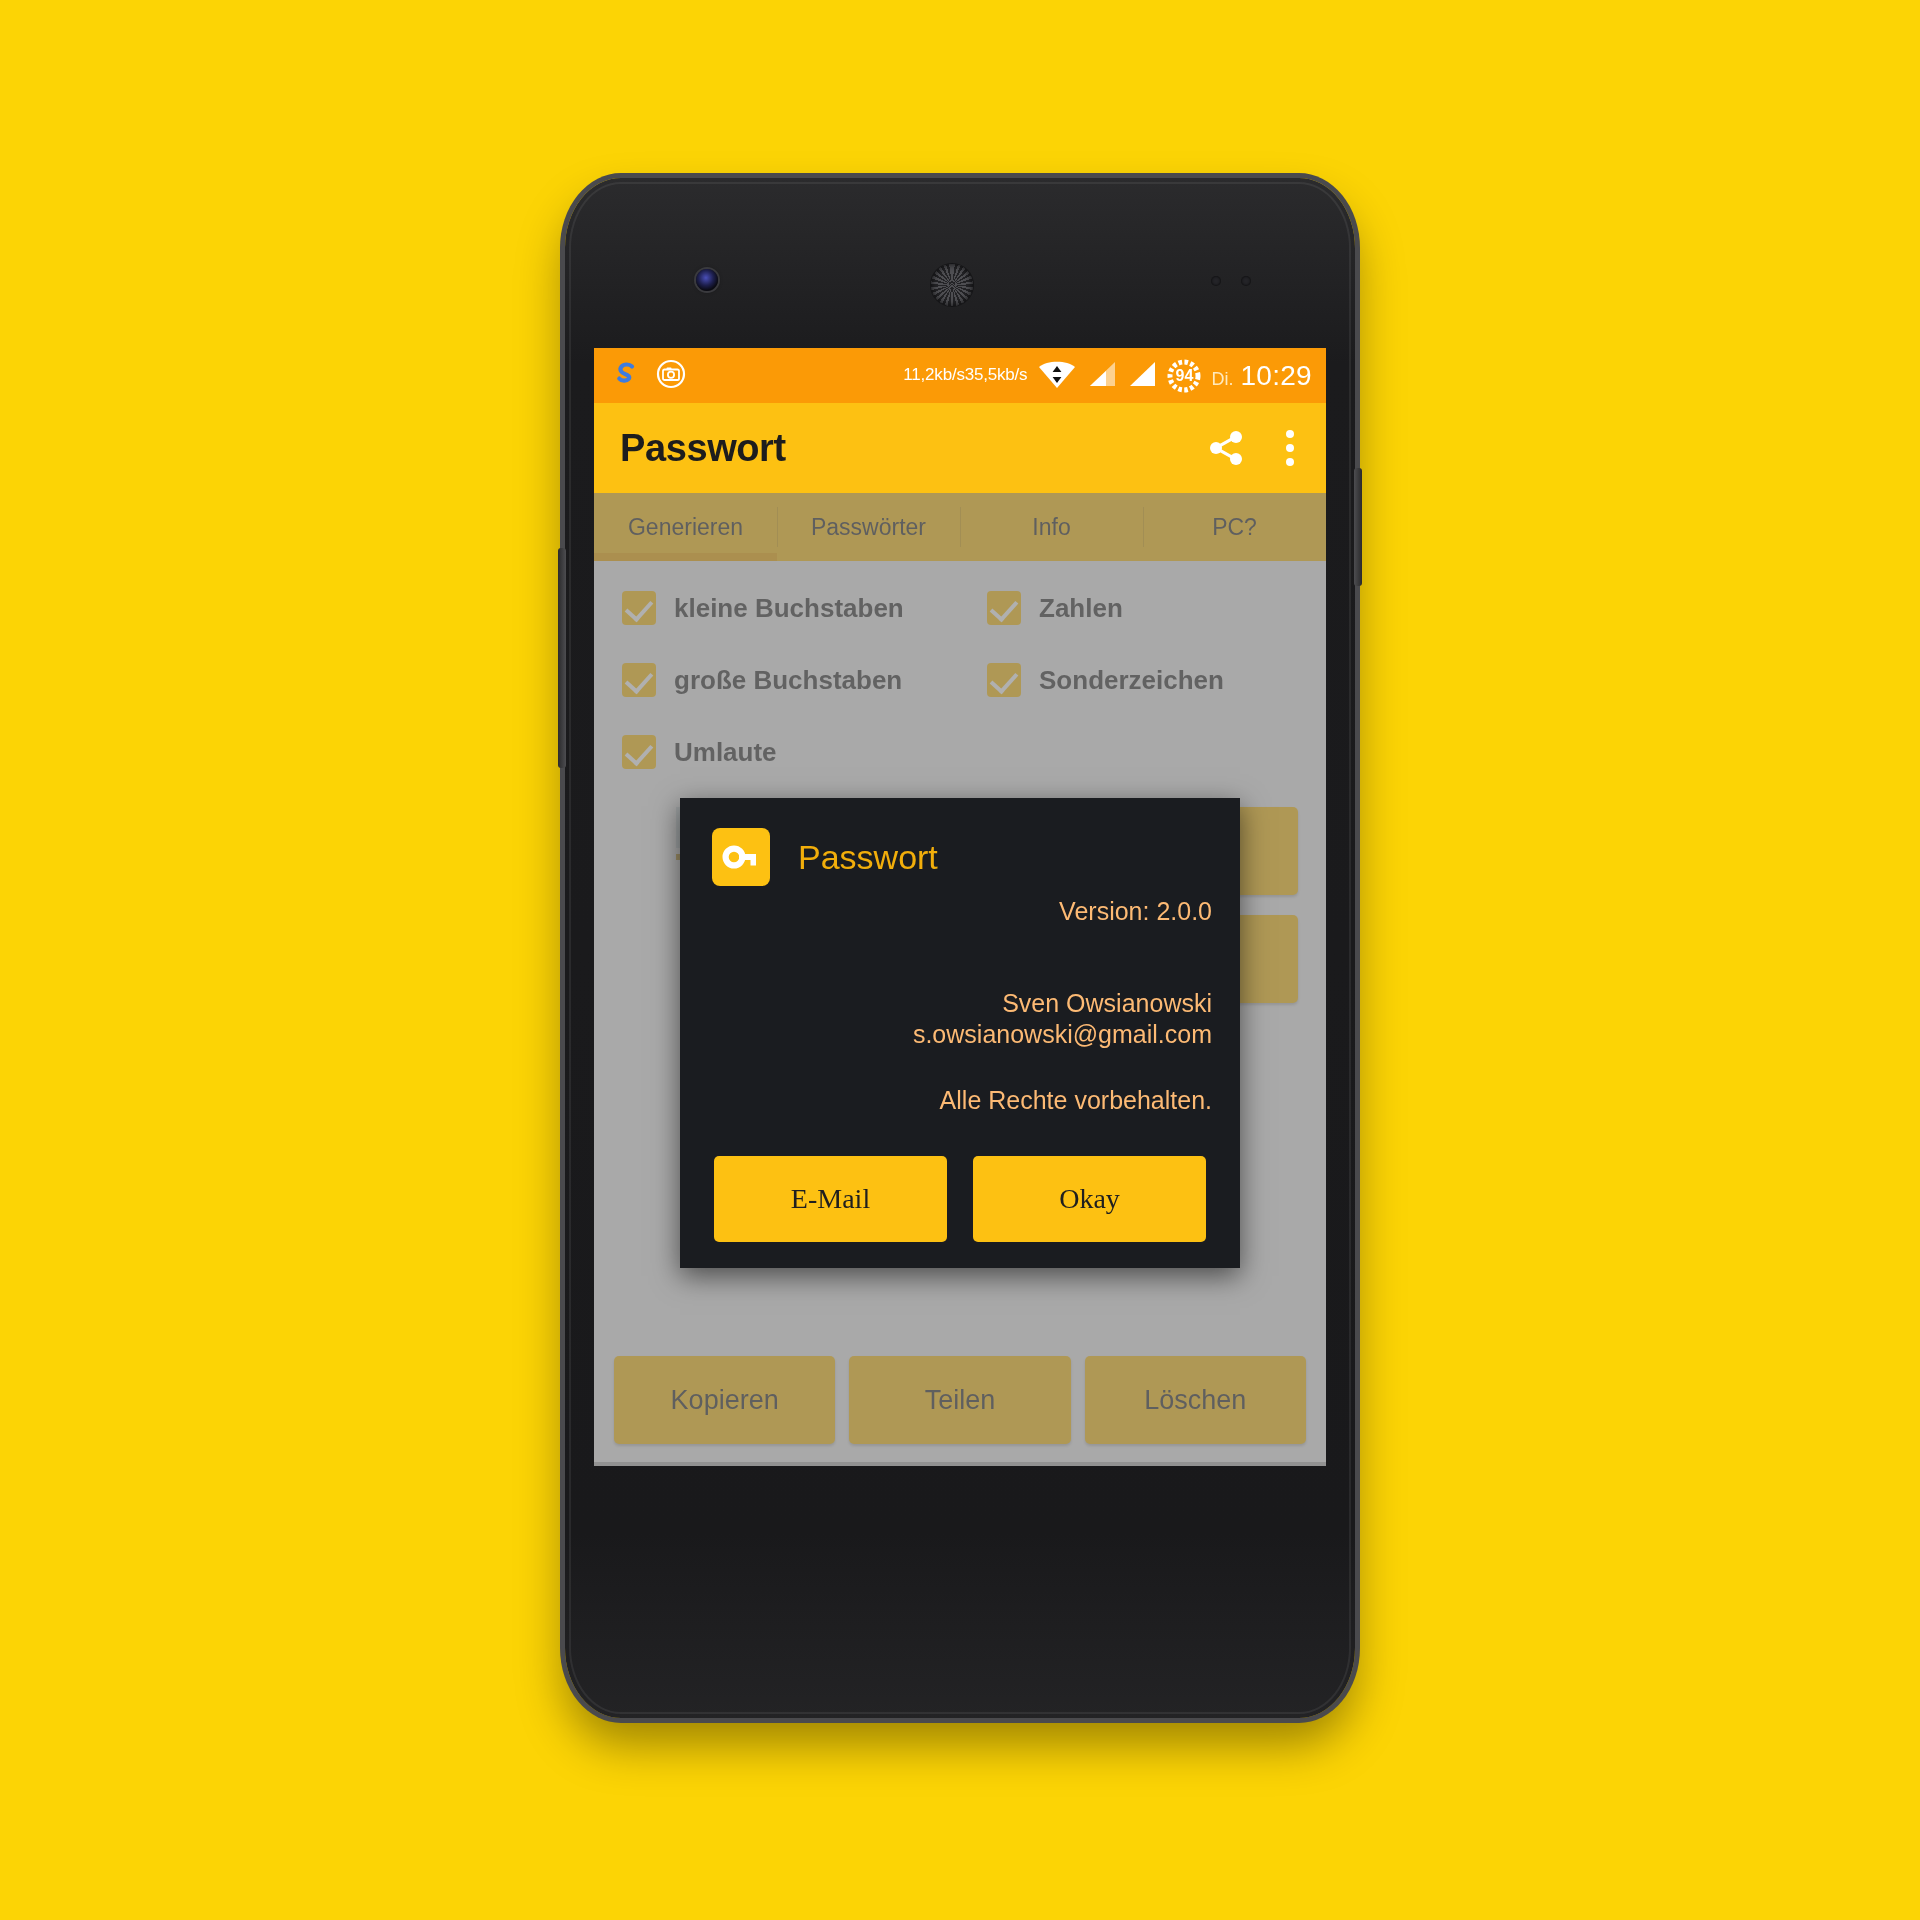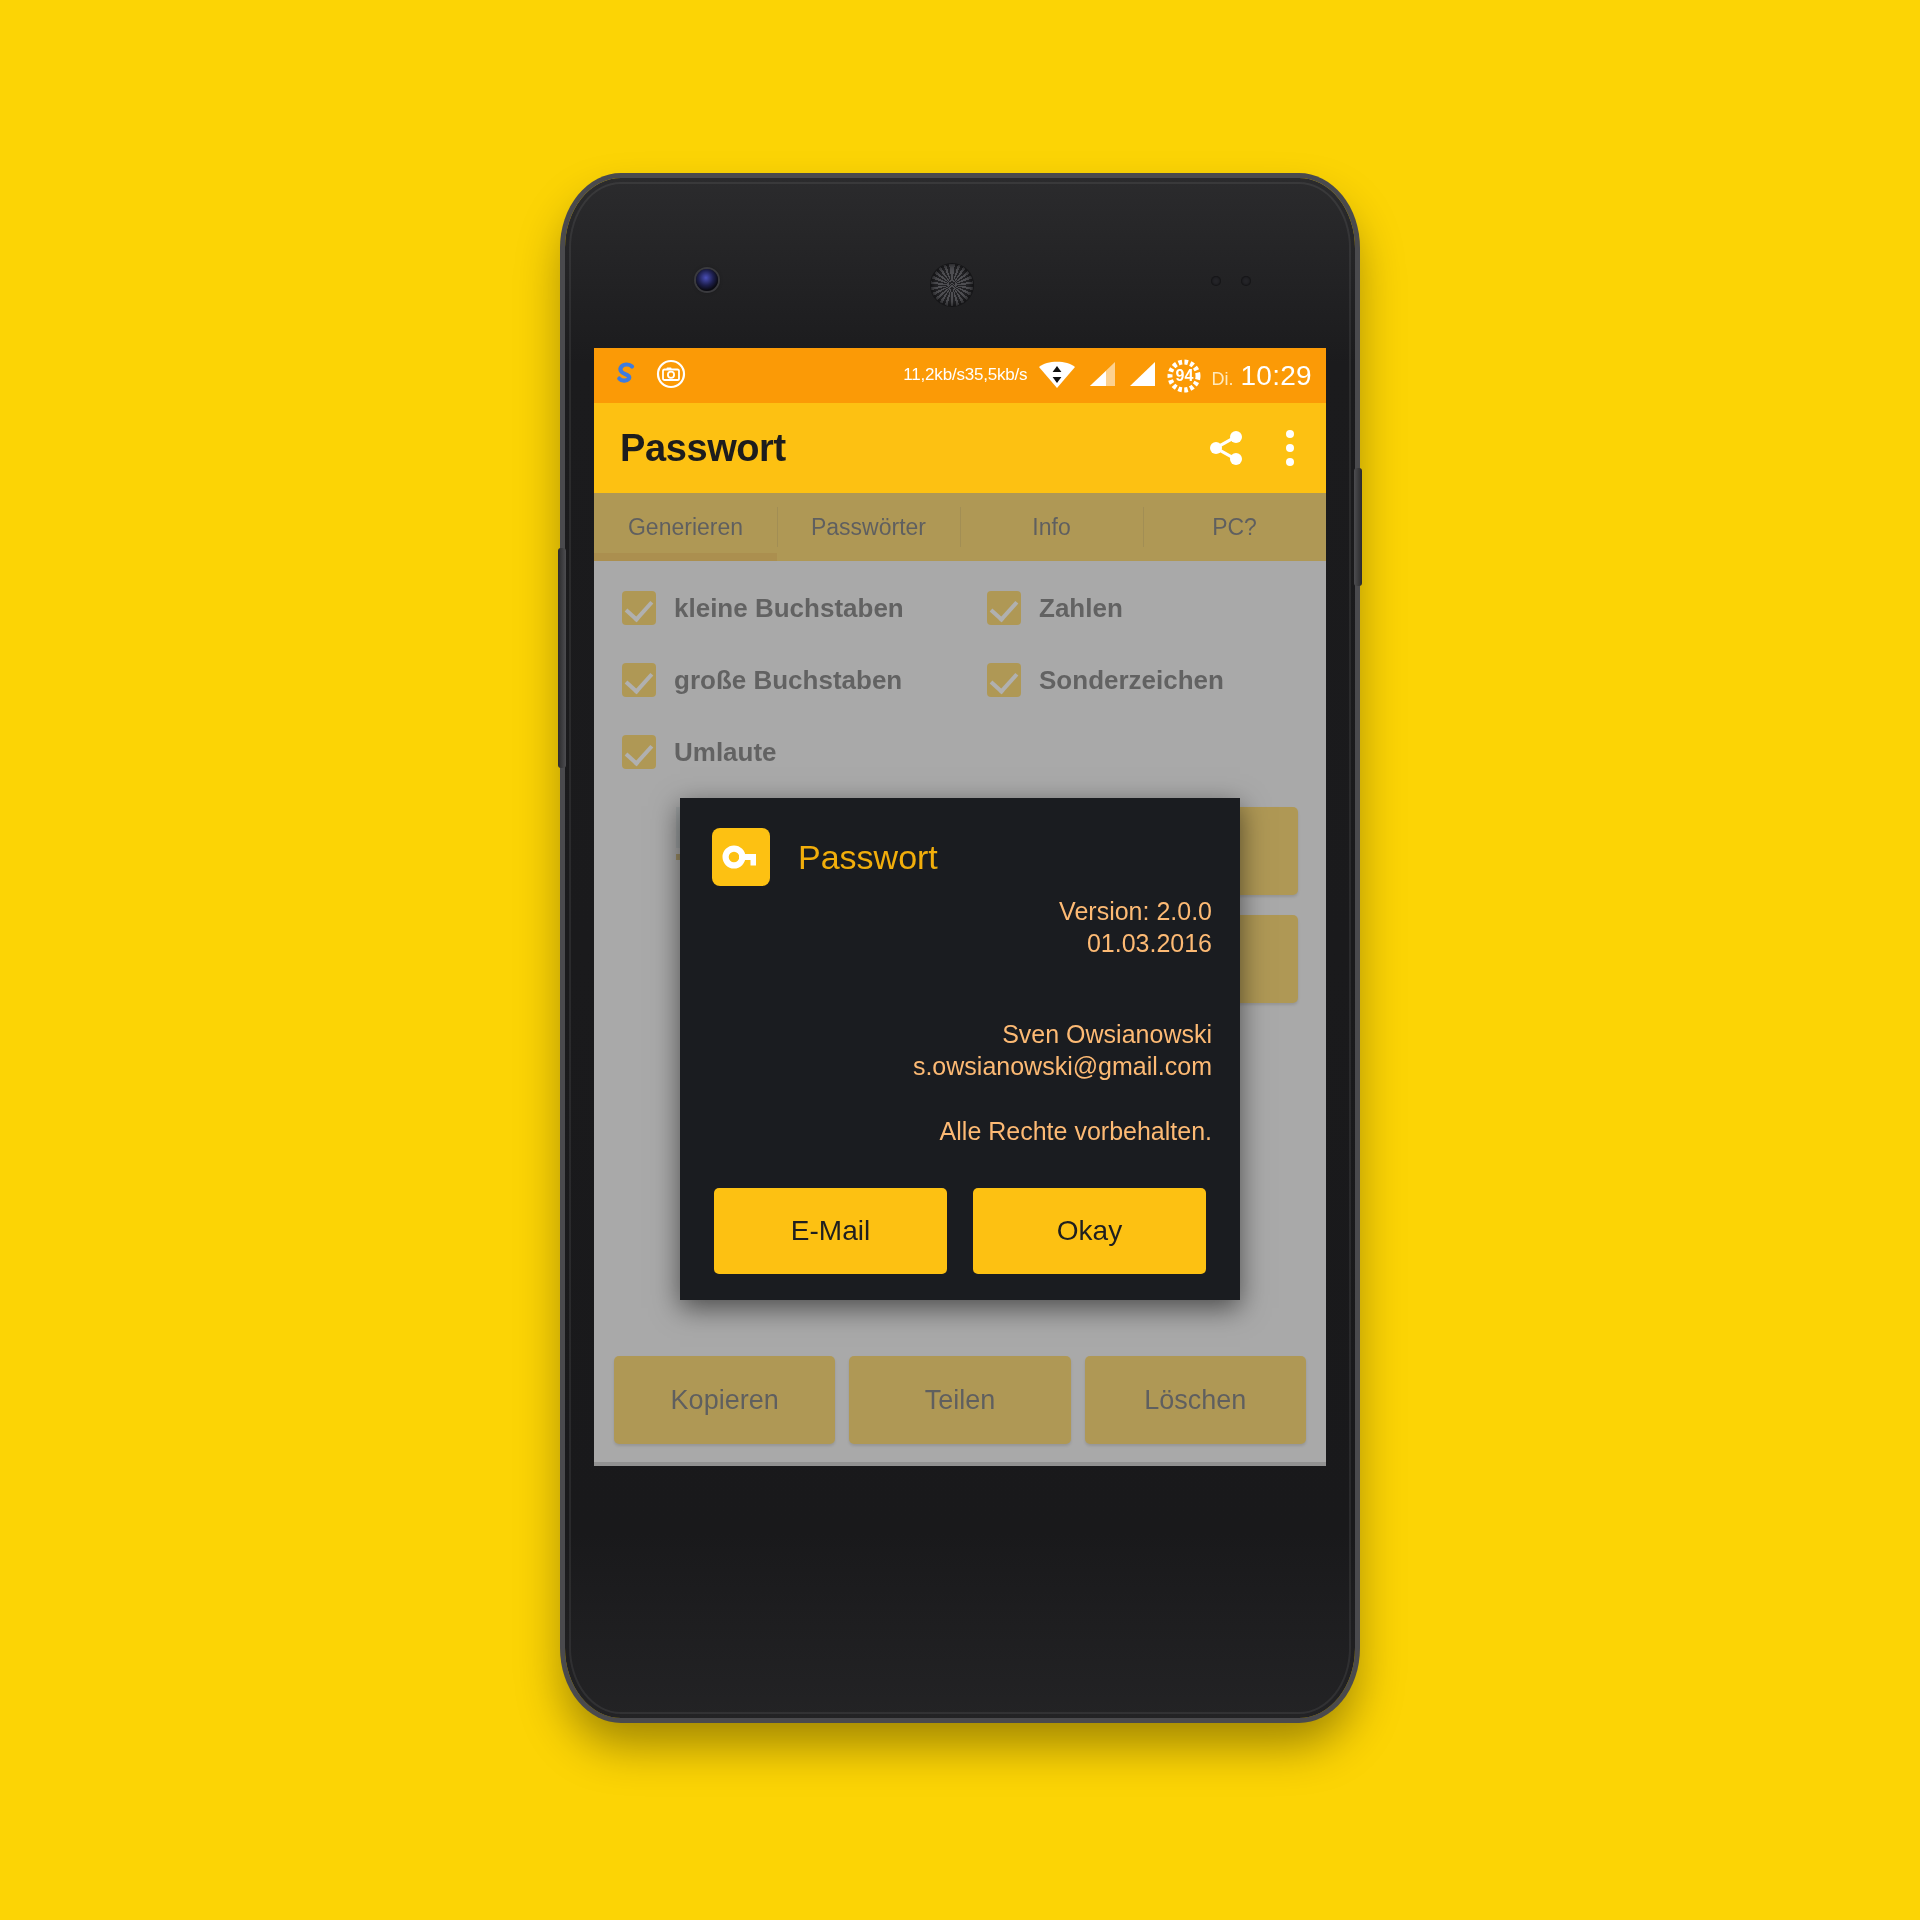--- a/index.html
+++ b/index.html
@@ -229,21 +229,21 @@
     width: 58px; height: 58px; border-radius: 8px;
     background: #FDC112; flex: none;
     display: flex; align-items: center; justify-content: center;
   }
   #dlg-title { font-size: 34px; color: #F2AE0B; font-weight: 400; }
   #dlg-body { text-align: right; color: #fdba74; }
   .dlg-line { font-size: 25px; line-height: 1.26; }
   .dlg-gap-lg { height: 34px; }
   .dlg-gap-md { height: 26px; }
   #dlg-actions {
-    display: flex; gap: 26px; margin-top: 40px; padding: 0 6px;
+    display: flex; gap: 26px; margin-top: 40px; padding: 0 6px; font-family: Liberation Serif, serif;
   }
   .dlg-btn {
     flex: 1; height: 86px; background: #FDC112; border-radius: 5px;
     display: flex; align-items: center; justify-content: center;
     font-size: 28px; color: #1f1f1f;
   }
 </style>
 </head>
 <body>
 
@@ -417,21 +417,20 @@
             <circle cx="13" cy="20" r="8.4" fill="none" stroke="#fff" stroke-width="6.2"></circle>
             <rect x="18" y="17" width="17" height="6" fill="#fff"></rect>
             <rect x="29.5" y="21.5" width="5.5" height="7" fill="#fff"></rect>
           </svg>
         </span>
         <span id="dlg-title">Passwort</span>
       </div>
 
       <div id="dlg-body">
         <div class="dlg-line">Version: 2.0.0</div>
-        <div class="dlg-line">01.03.2016</div>
         <div class="dlg-gap-lg"></div>
         <div class="dlg-gap-md"></div>
         <div class="dlg-line">Sven Owsianowski</div>
         <div class="dlg-line">s.owsianowski@gmail.com</div>
         <div class="dlg-gap-lg"></div>
         <div class="dlg-line">Alle Rechte vorbehalten.</div>
       </div>
 
       <div id="dlg-actions">
         <div class="dlg-btn">

